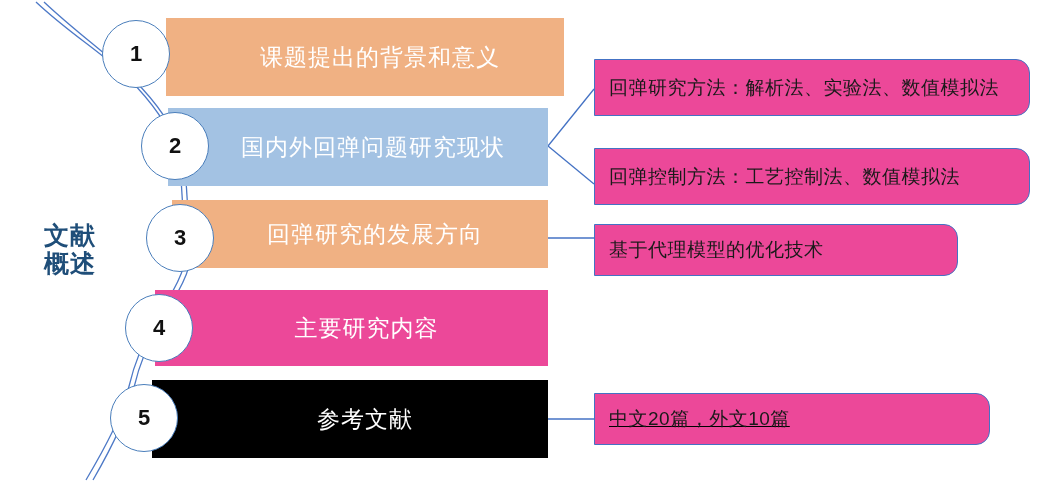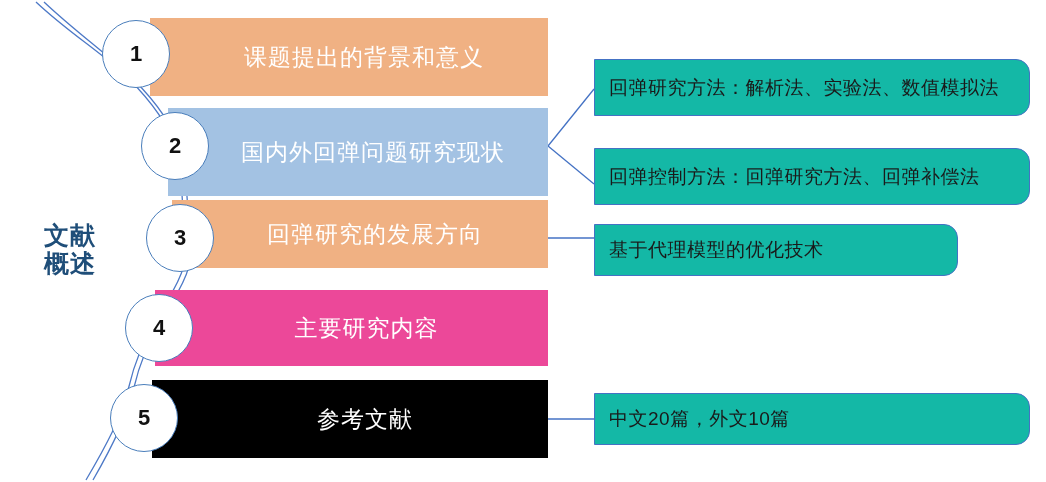--- a/index.html
+++ b/index.html
@@ -61,21 +61,21 @@
     font-weight: bold;
     color: #111111;
     line-height: 1;
   }
   
   .detail-box {
     position: absolute;
     box-sizing: border-box;
     border: 1.3px solid #4472c4;
     border-radius: 0 14px 14px 0;
-    background: #14b8a6;
+    background: #ec4899;
     display: flex;
     align-items: center;
   }
   .detail-box-text {
     font-size: 19px;
     color: #1a1a1a;
     padding-left: 14px;
     padding-right: 10px;
     white-space: nowrap;
     letter-spacing: 0.5px;
@@ -113,25 +113,25 @@
     <g fill="none" stroke="#4472C4" stroke-width="1.3">
       <path d="M 548 146 L 594 89"></path>
       <path d="M 548 146 L 594 184"></path>
 
       <path d="M 548 238 L 594 238"></path>
 
       <path d="M 548 419 L 594 419"></path>
     </g>
   </svg>
 
-  <div class="stage-bar" style="left:150px; top:18px; width:398px; height:78px; background:#F0B183;">
+  <div class="stage-bar" style="left:166px; top:18px; width:398px; height:78px; background:#F0B183;">
     <div class="stage-bar-label">课题提出的背景和意义</div>
   </div>
 
-  <div class="stage-bar" style="left:168px; top:108px; width:380px; height:88px; background:#A3C2E3;">
+  <div class="stage-bar" style="left:168px; top:108px; width:380px; height:78px; background:#A3C2E3;">
     <div class="stage-bar-label">国内外回弹问题研究现状</div>
   </div>
 
   <div class="stage-bar" style="left:172px; top:200px; width:376px; height:68px; background:#F0B183;">
     <div class="stage-bar-label">回弹研究的发展方向</div>
   </div>
 
   <div class="stage-bar" style="left:155px; top:290px; width:393px; height:76px; background:#ec4899;">
     <div class="stage-bar-label">主要研究内容</div>
   </div>
@@ -158,28 +158,28 @@
 
   <div class="stage-circle" style="left:110px; top:384px;">
     <span class="stage-circle-num">5</span>
   </div>
 
   <div class="detail-box" style="left:594px; top:59px; width:436px; height:57px;">
     <span class="detail-box-text">回弹研究方法：解析法、实验法、数值模拟法</span>
   </div>
 
   <div class="detail-box" style="left:594px; top:148px; width:436px; height:57px;">
-    <span class="detail-box-text">回弹控制方法：回弹研究方法、回弹补偿法</span>
+    <span class="detail-box-text">回弹控制方法：工艺控制法、数值模拟法</span>
   </div>
 
   <div class="detail-box" style="left:594px; top:224px; width:364px; height:52px;">
     <span class="detail-box-text">基于代理模型的优化技术</span>
   </div>
 
-  <div class="detail-box" style="left:594px; top:393px; width:436px; height:52px;">
+  <div class="detail-box" style="left:594px; top:393px; width:396px; height:52px;text-decoration:underline;">
     <span class="detail-box-text">中文20篇，外文10篇</span>
   </div>
 
   <div id="overview-title">
     <div>文献</div>
     <div>概述</div>
   </div>
 
 </div>
 

